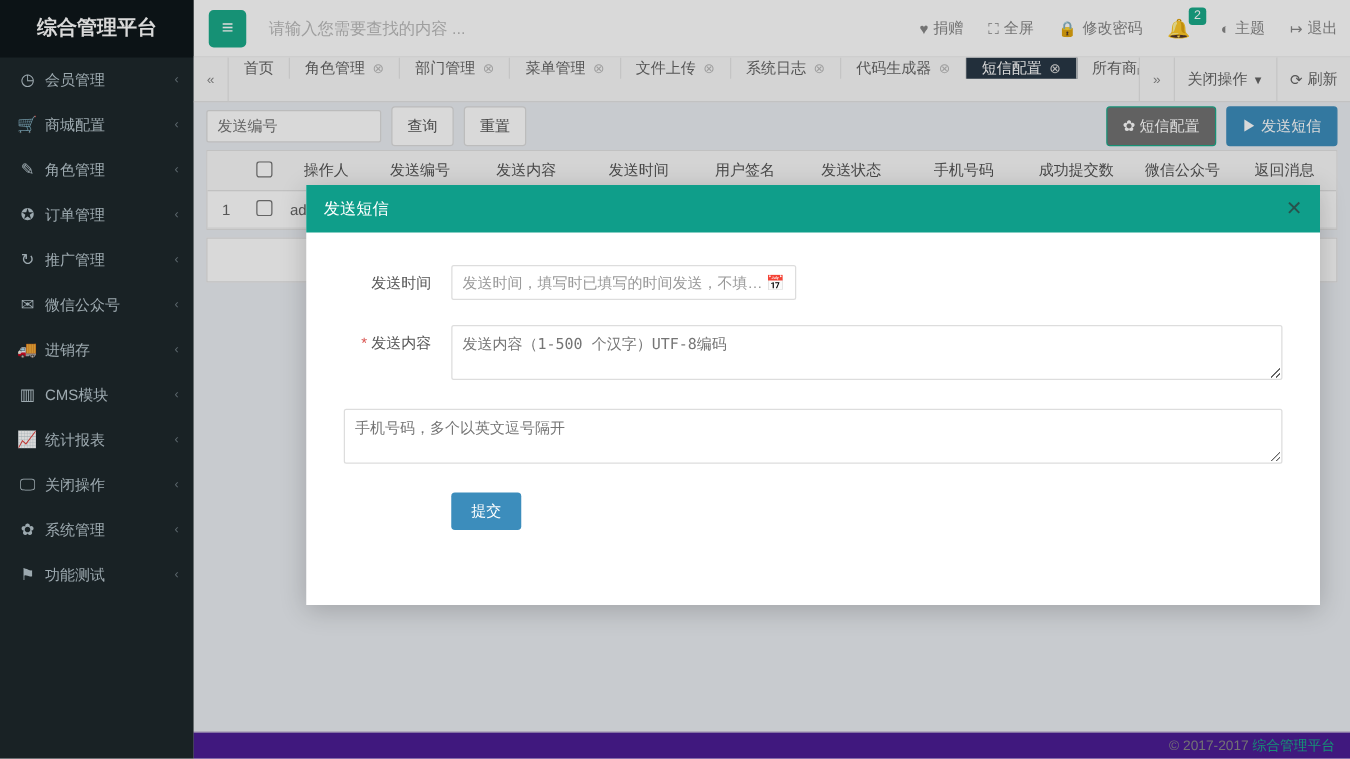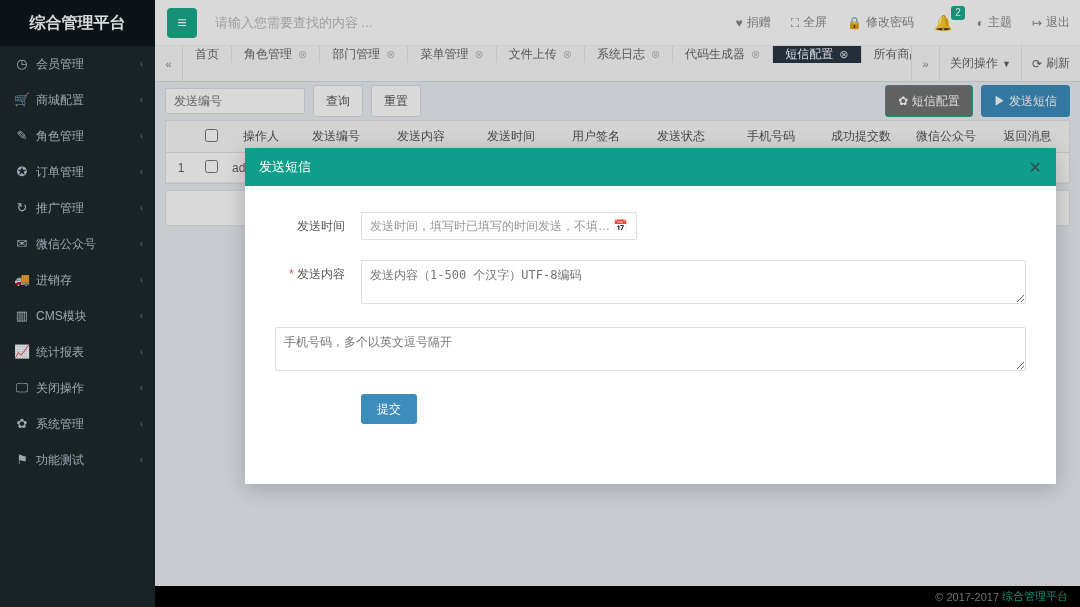--- a/index.html
+++ b/index.html
@@ -32,21 +32,21 @@
 .btn{height:32px;padding:0 12px;border:1px solid #ddd;background:#fff;border-radius:3px;font-size:12px;cursor:pointer;color:#555}
 .btn.green{background:#737373;border-color:#1aab8a;color:#fff}
 .btn.blue{background:#3c8dbc;border-color:#3c8dbc;color:#fff}
 .sp{flex:1}
 .tbl{margin:0 10px;background:#fff;border:1px solid #e3e3e3}
 .thead{display:flex;background:#fafafa;border-bottom:1px solid #e3e3e3;height:32px;align-items:center;font-size:12px;color:#555}
 .th,.td{padding:0 6px;text-align:center;overflow:hidden;white-space:nowrap}
 .c0{width:30px}.c1{width:30px}.c2{width:70px}.c3{width:80px}.c4{width:90px}.c5{width:90px}.c6{width:80px}.c7{width:90px}.c8{width:90px}.c9{width:90px}.c10{width:80px}.c11{flex:1}
 .trow{display:flex;height:30px;align-items:center;border-bottom:1px solid #eee;font-size:12px;color:#666}
 .pgrow{height:36px;margin:6px 10px 0;background:#fff;border:1px solid #e3e3e3}
-.foot{position:absolute;left:155px;bottom:0;right:0;height:22px;background:#000000;border-top:1px solid #eee;display:flex;align-items:center;justify-content:flex-end;padding-right:12px;font-size:11px;color:#888}
+.foot{position:absolute;left:155px;bottom:0;right:0;height:22px;background:#4c1d95;border-top:1px solid #eee;display:flex;align-items:center;justify-content:flex-end;padding-right:12px;font-size:11px;color:#888}
 .foot a{color:#1aab8a;text-decoration:none;margin-left:3px}
 .mask{position:absolute;inset:0;background:rgba(0,0,0,.15)}
 .modal{position:absolute;left:245px;top:148px;width:811px;background:#fff;box-shadow:0 4px 20px rgba(0,0,0,.2)}
 .m-head{height:38px;background:#0f9e8a;color:#fff;display:flex;align-items:center;padding:0 14px;font-size:13px}
 .m-close{margin-left:auto;cursor:pointer;font-size:16px;color:#333;opacity:.7}
 .m-body{padding:26px 30px 40px}
 .frow{display:flex;margin-bottom:20px}
 .flab{width:86px;text-align:right;padding-right:16px;font-size:12px;color:#555;padding-top:6px}
 .req::before{content:"* ";color:#d9534f}
 .fctl{flex:0 0 auto}

